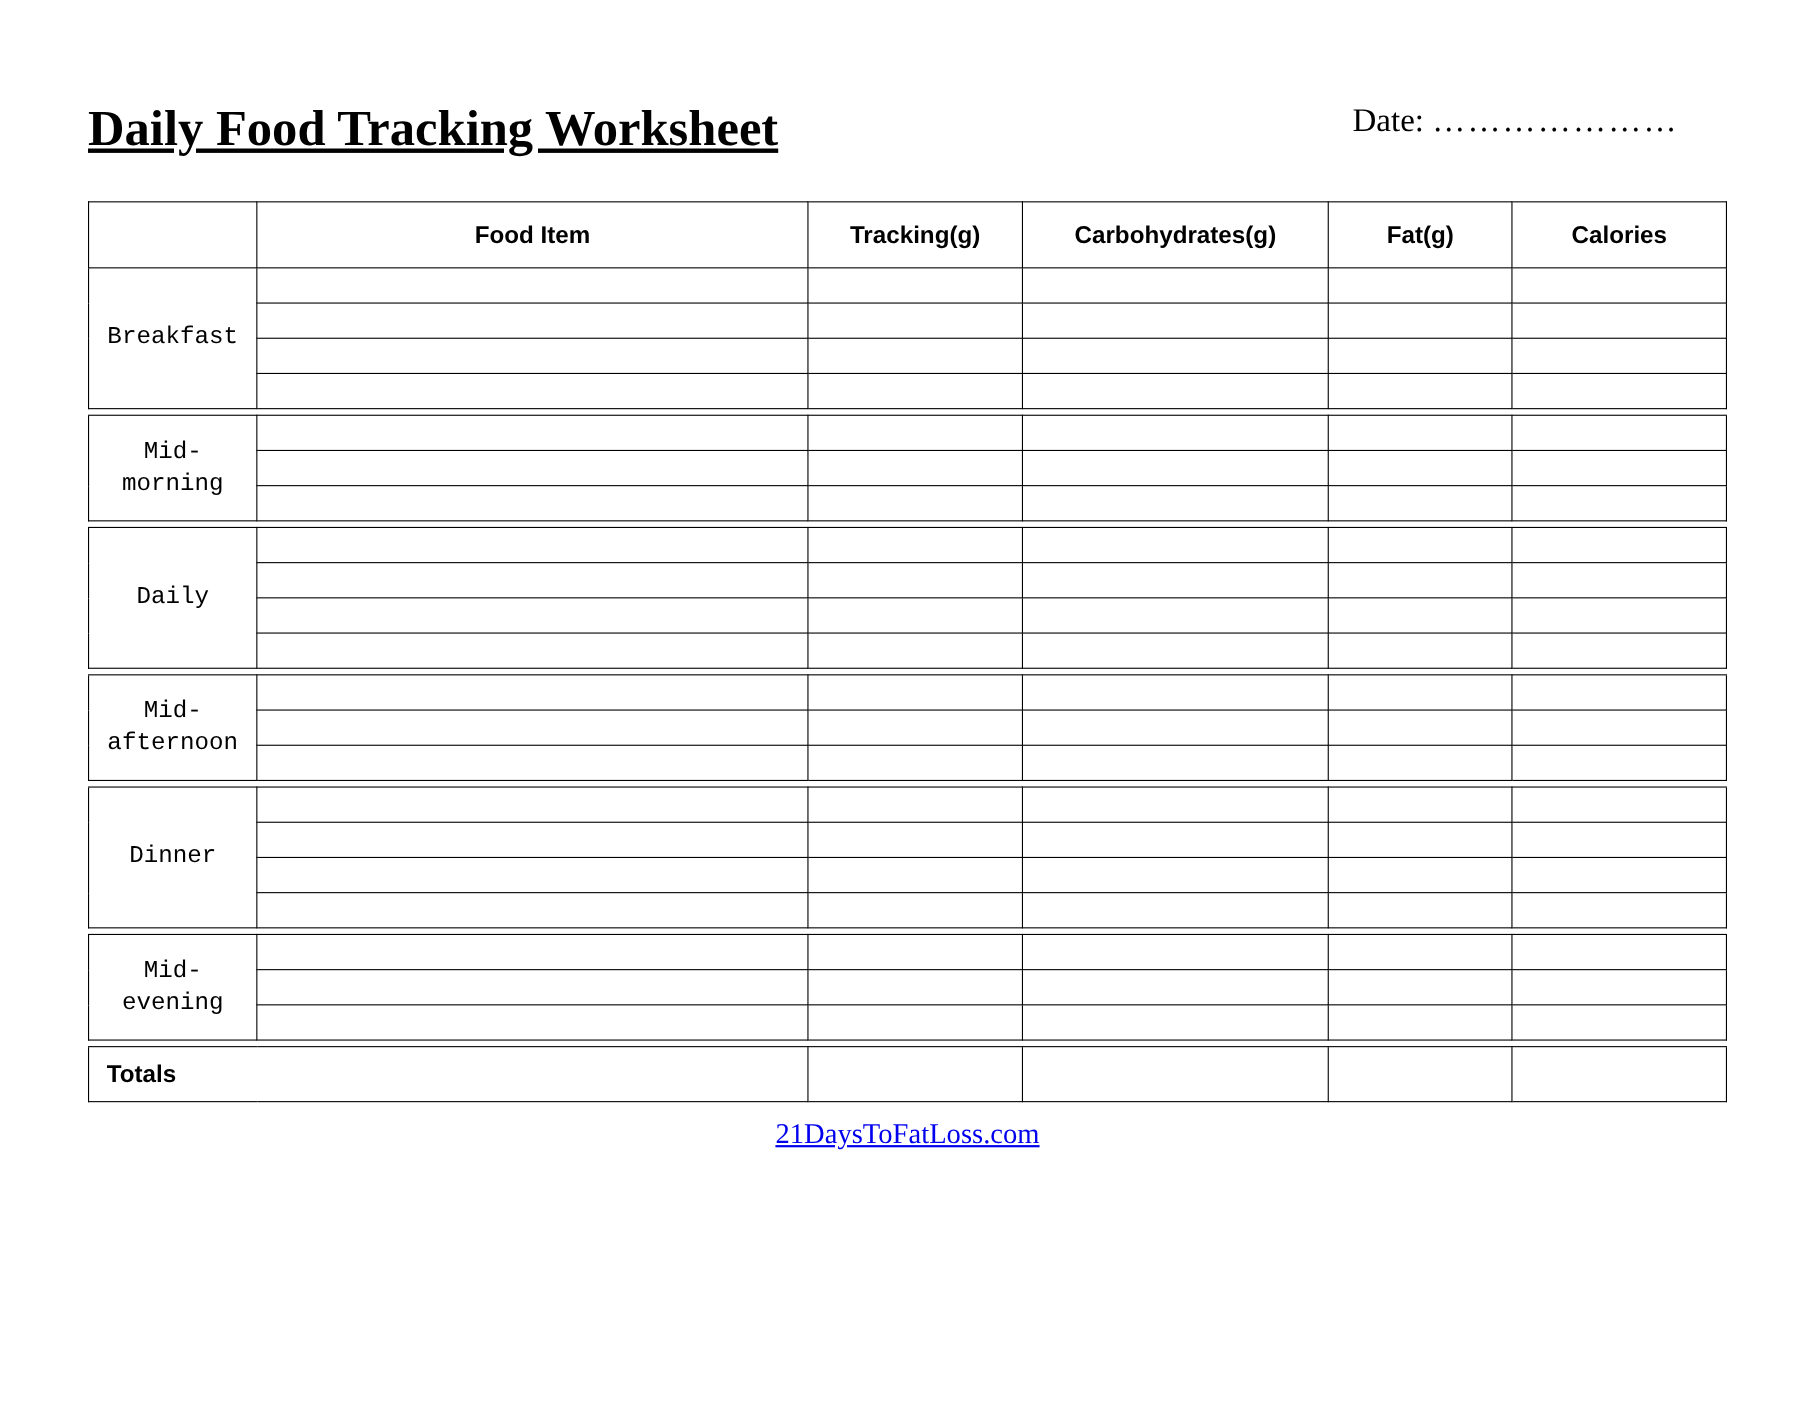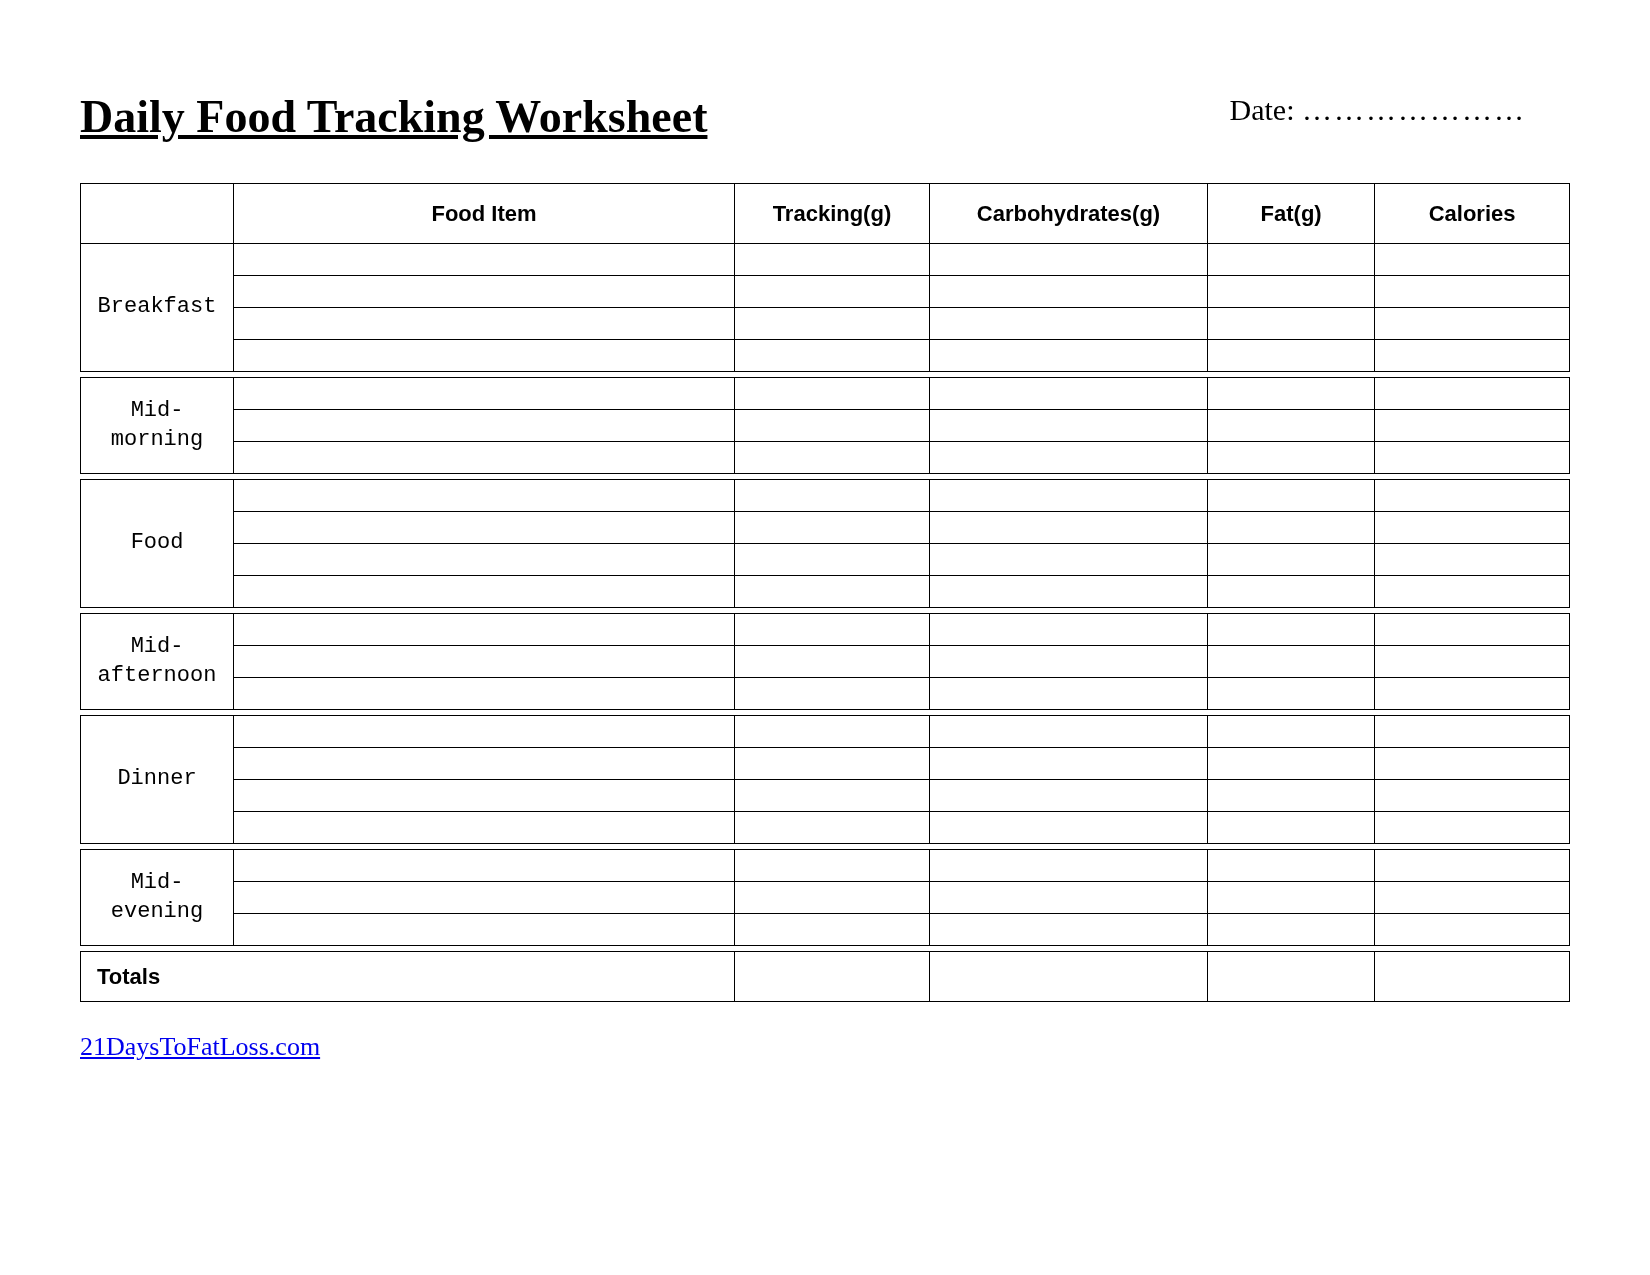--- a/index.html
+++ b/index.html
@@ -71,22 +71,22 @@
     }
     .totals-row td { height: 50px; }
     .totals-label {
       font-family: Verdana, Geneva, sans-serif;
       font-weight: bold;
       font-size: 22px;
       text-align: left;
       padding-left: 16px;
     }
     .footer {
-      text-align: left;
-      margin-top: 30px;
+      text-align: center;
+      margin-top: 14px;
       font-size: 26px;
     }
     .footer a {
       color: #0000EE;
       text-decoration: underline;
       font-family: Georgia, serif;
     }
   </style>
 </head>
 <body>
@@ -169,21 +169,21 @@
         <td></td>
         <td></td>
         <td></td>
         <td></td>
         <td></td>
       </tr>
       <tr class="group-gap">
         <td colspan="6"></td>
       </tr>
       <tr class="data-row">
-        <td rowspan="4" class="meal-label">Food</td>
+        <td rowspan="4" class="meal-label">Daily</td>
         <td></td>
         <td></td>
         <td></td>
         <td></td>
         <td></td>
       </tr>
       <tr class="data-row">
         <td></td>
         <td></td>
         <td></td>

